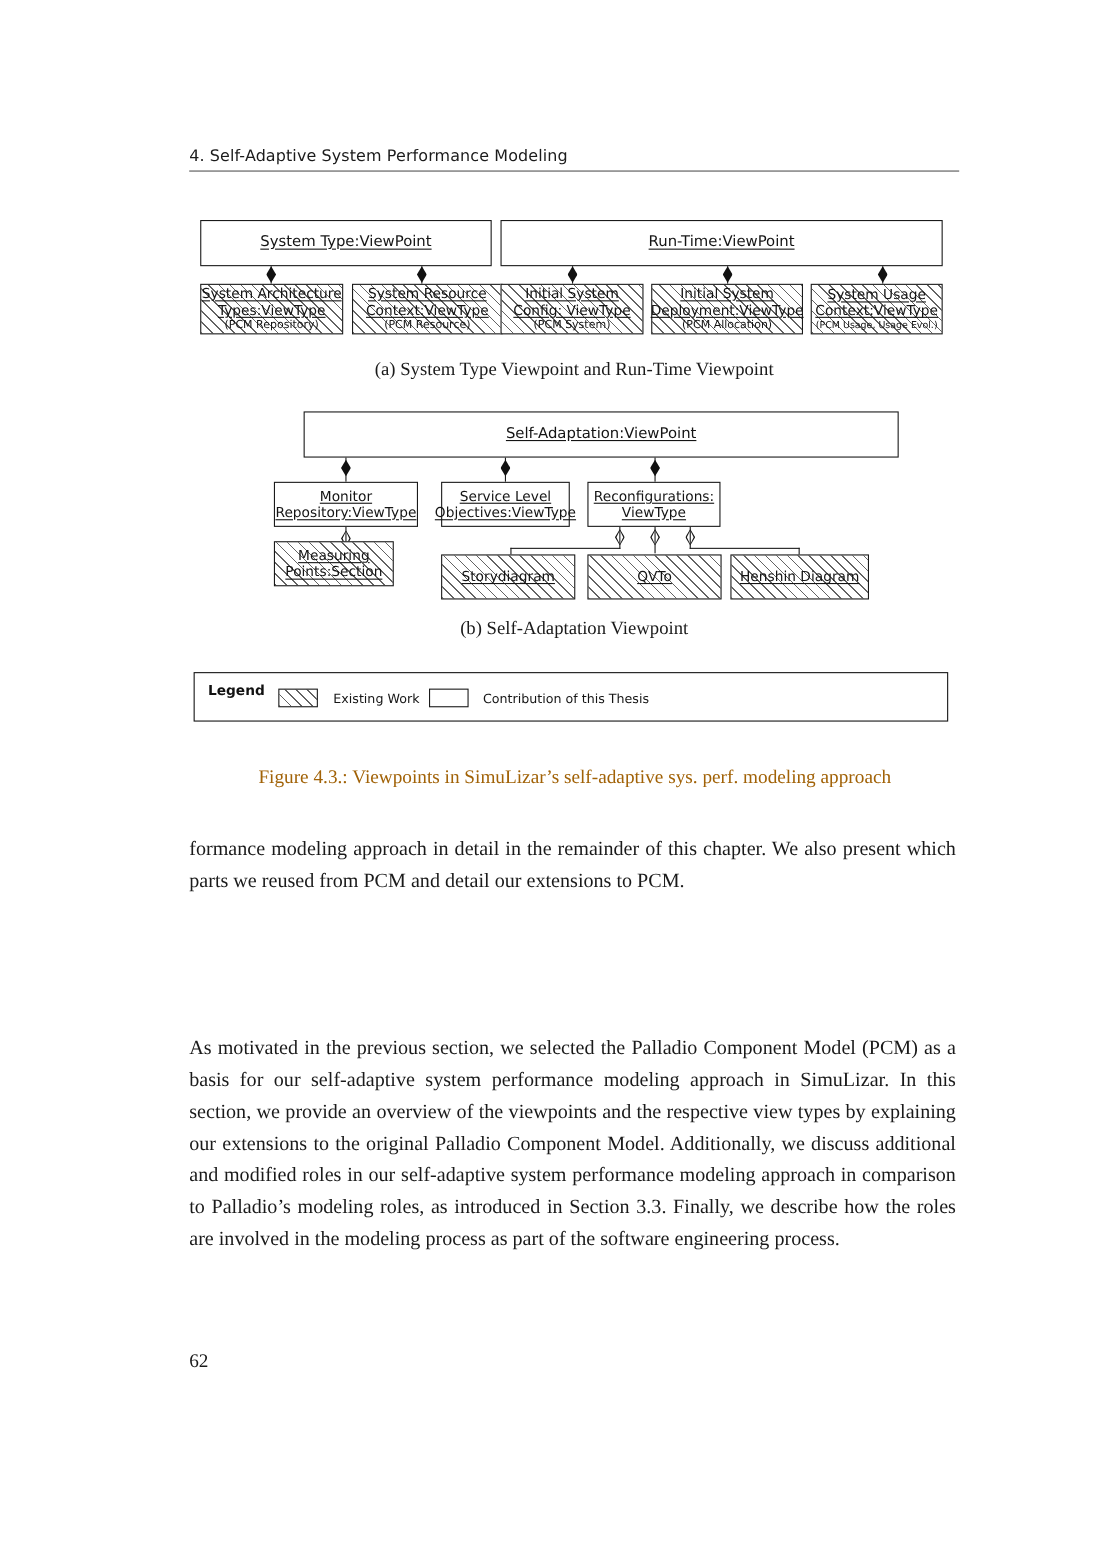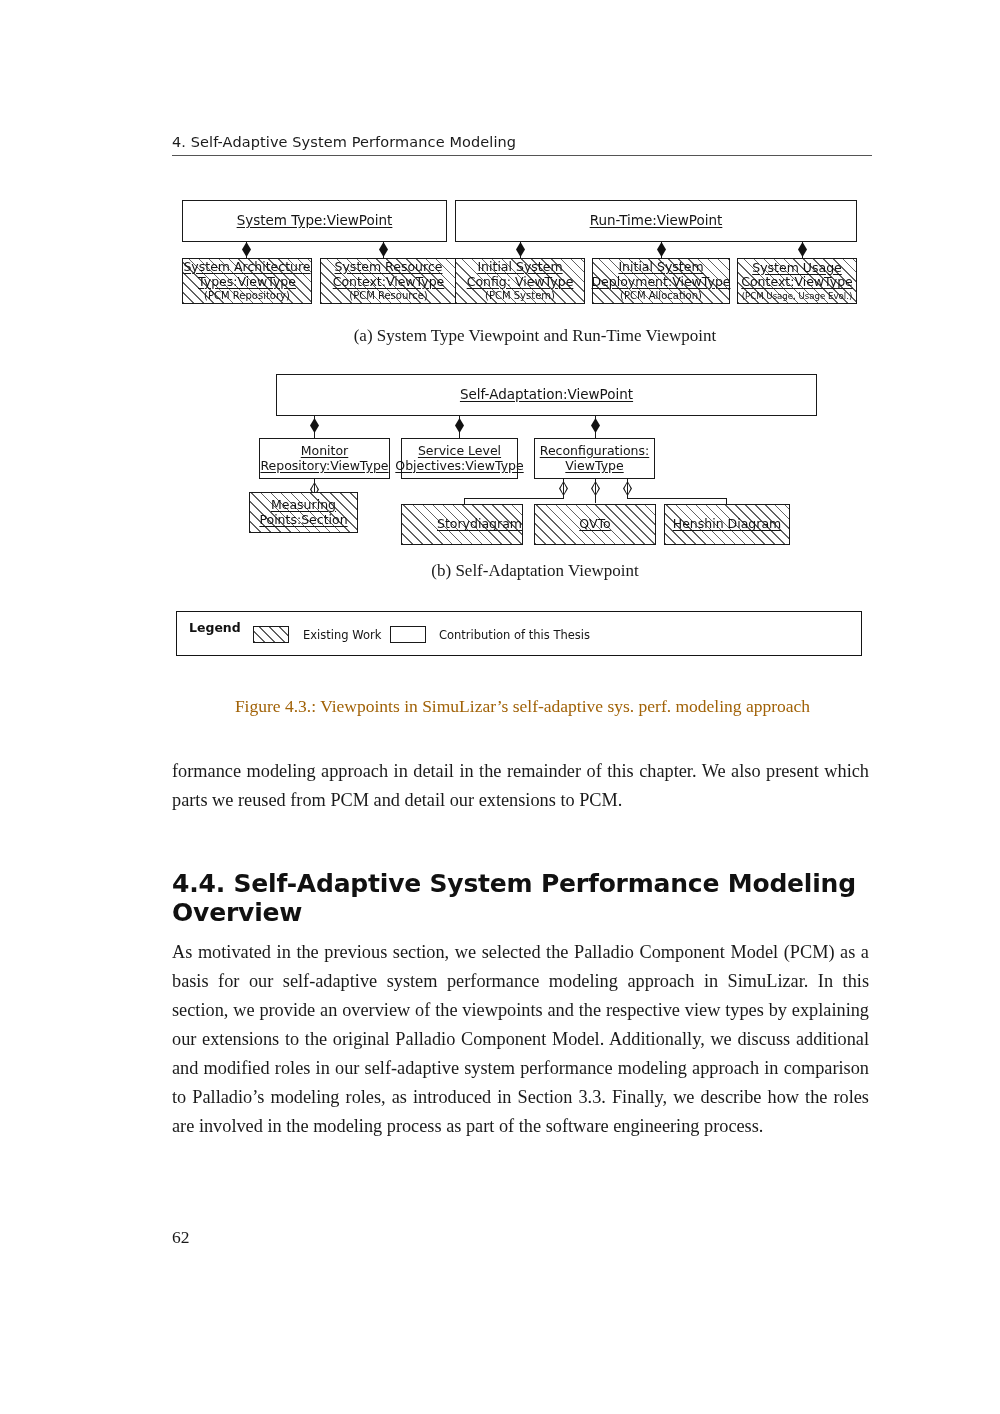--- a/index.html
+++ b/index.html
@@ -109,21 +109,21 @@
     background:
       linear-gradient(#1a1a1a,#1a1a1a) no-repeat;
     clip-path: polygon(50% 0%, 100% 50%, 50% 100%, 0% 50%,
                        50% 0%, 50% 8%, 16% 50%, 50% 92%, 84% 50%, 50% 8%, 50% 0%);
   }
 
   
   .subcaption {
     position: absolute;
     width: 700px;
-    left: 185px;
+    left: 172px;
     text-align: center;
     font-family: "Liberation Serif", serif;
     font-size: 17px;
     color: #1a1a1a;
   }
   .figcaption {
     position: absolute;
     left: 190px;
     width: 665px;
     text-align: center;
@@ -281,21 +281,21 @@
 
     <div class="vline" style="left:314px; top:416px; height:22px;"></div>
     <div class="diamond-filled" style="left:310px; top:418px;"></div>
 
     <div class="vline" style="left:459px; top:416px; height:22px;"></div>
     <div class="diamond-filled" style="left:455px; top:418px;"></div>
 
     <div class="vline" style="left:595px; top:416px; height:22px;"></div>
     <div class="diamond-filled" style="left:591px; top:418px;"></div>
 
-    <div class="dbox" style="left:259px; top:438px; width:131px; height:41px;">
+    <div class="dbox" style="left:249px; top:438px; width:131px; height:41px;">
       <span class="ln vt-title">Monitor</span>
       <span class="ln vt-title">Repository:ViewType</span>
     </div>
 
     <div class="dbox" style="left:401px; top:438px; width:117px; height:41px;">
       <span class="ln vt-title">Service Level</span>
       <span class="ln vt-title">Objectives:ViewType</span>
     </div>
 
     <div class="dbox" style="left:534px; top:438px; width:121px; height:41px;">
@@ -319,21 +319,21 @@
     <div class="vline" style="left:464px; top:498px; height:7px;"></div>
 
     <div class="hline" style="left:627px; top:498px; width:100px;"></div>
     <div class="vline" style="left:726px; top:498px; height:7px;"></div>
 
     <div class="dbox hatched" style="left:249px; top:492px; width:109px; height:41px;">
       <span class="ln vt-title">Measuring</span>
       <span class="ln vt-title">Points:Section</span>
     </div>
 
-    <div class="dbox hatched" style="left:401px; top:504px; width:122px; height:41px;align-items:flex-end;">
+    <div class="dbox hatched" style="left:401px; top:504px; width:122px; height:41px;">
       <span class="ln vt-title">Storydiagram</span>
     </div>
 
     <div class="dbox hatched" style="left:534px; top:504px; width:122px; height:41px;">
       <span class="ln vt-title">QVTo</span>
     </div>
 
     <div class="dbox hatched" style="left:664px; top:504px; width:126px; height:41px;">
       <span class="ln vt-title">Henshin Diagram</span>
     </div>
@@ -348,19 +348,18 @@
     <span class="legend-label" style="left:126px; top:16px;">Existing Work</span>
 
     <span class="legend-swatch" style="left:213px; top:14px;"></span>
     <span class="legend-label" style="left:262px; top:16px;">Contribution of this Thesis</span>
   </div>
 
   <div class="figcaption" style="top:696px;">Figure 4.3.: Viewpoints in SimuLizar’s self-adaptive sys. perf. modeling approach</div>
 
   <div class="para" style="top:757px;">formance modeling approach in detail in the remainder of this chapter.  We also present which parts we reused from PCM and detail our extensions to PCM.</div>
 
-  <div class="section-head" style="top:869px;">4.4. Self-Adaptive System Performance Modeling Overview</div>
 
   <div class="para" style="top:938px;">As motivated in the previous section, we selected the Palladio Component Model (PCM) as a basis for our self-adaptive system performance modeling approach in SimuLizar. In this section, we provide an overview of the viewpoints and the respective view types by explaining our extensions to the original Palladio Component Model.  Additionally, we discuss additional and modified roles in our self-adaptive system performance modeling approach in comparison to Palladio’s modeling roles, as introduced in Section 3.3. Finally, we describe how the roles are involved in the modeling process as part of the software engineering process.</div>
 
   <div class="pagenum">62</div>
 
 </div>
 
 </body></html>

